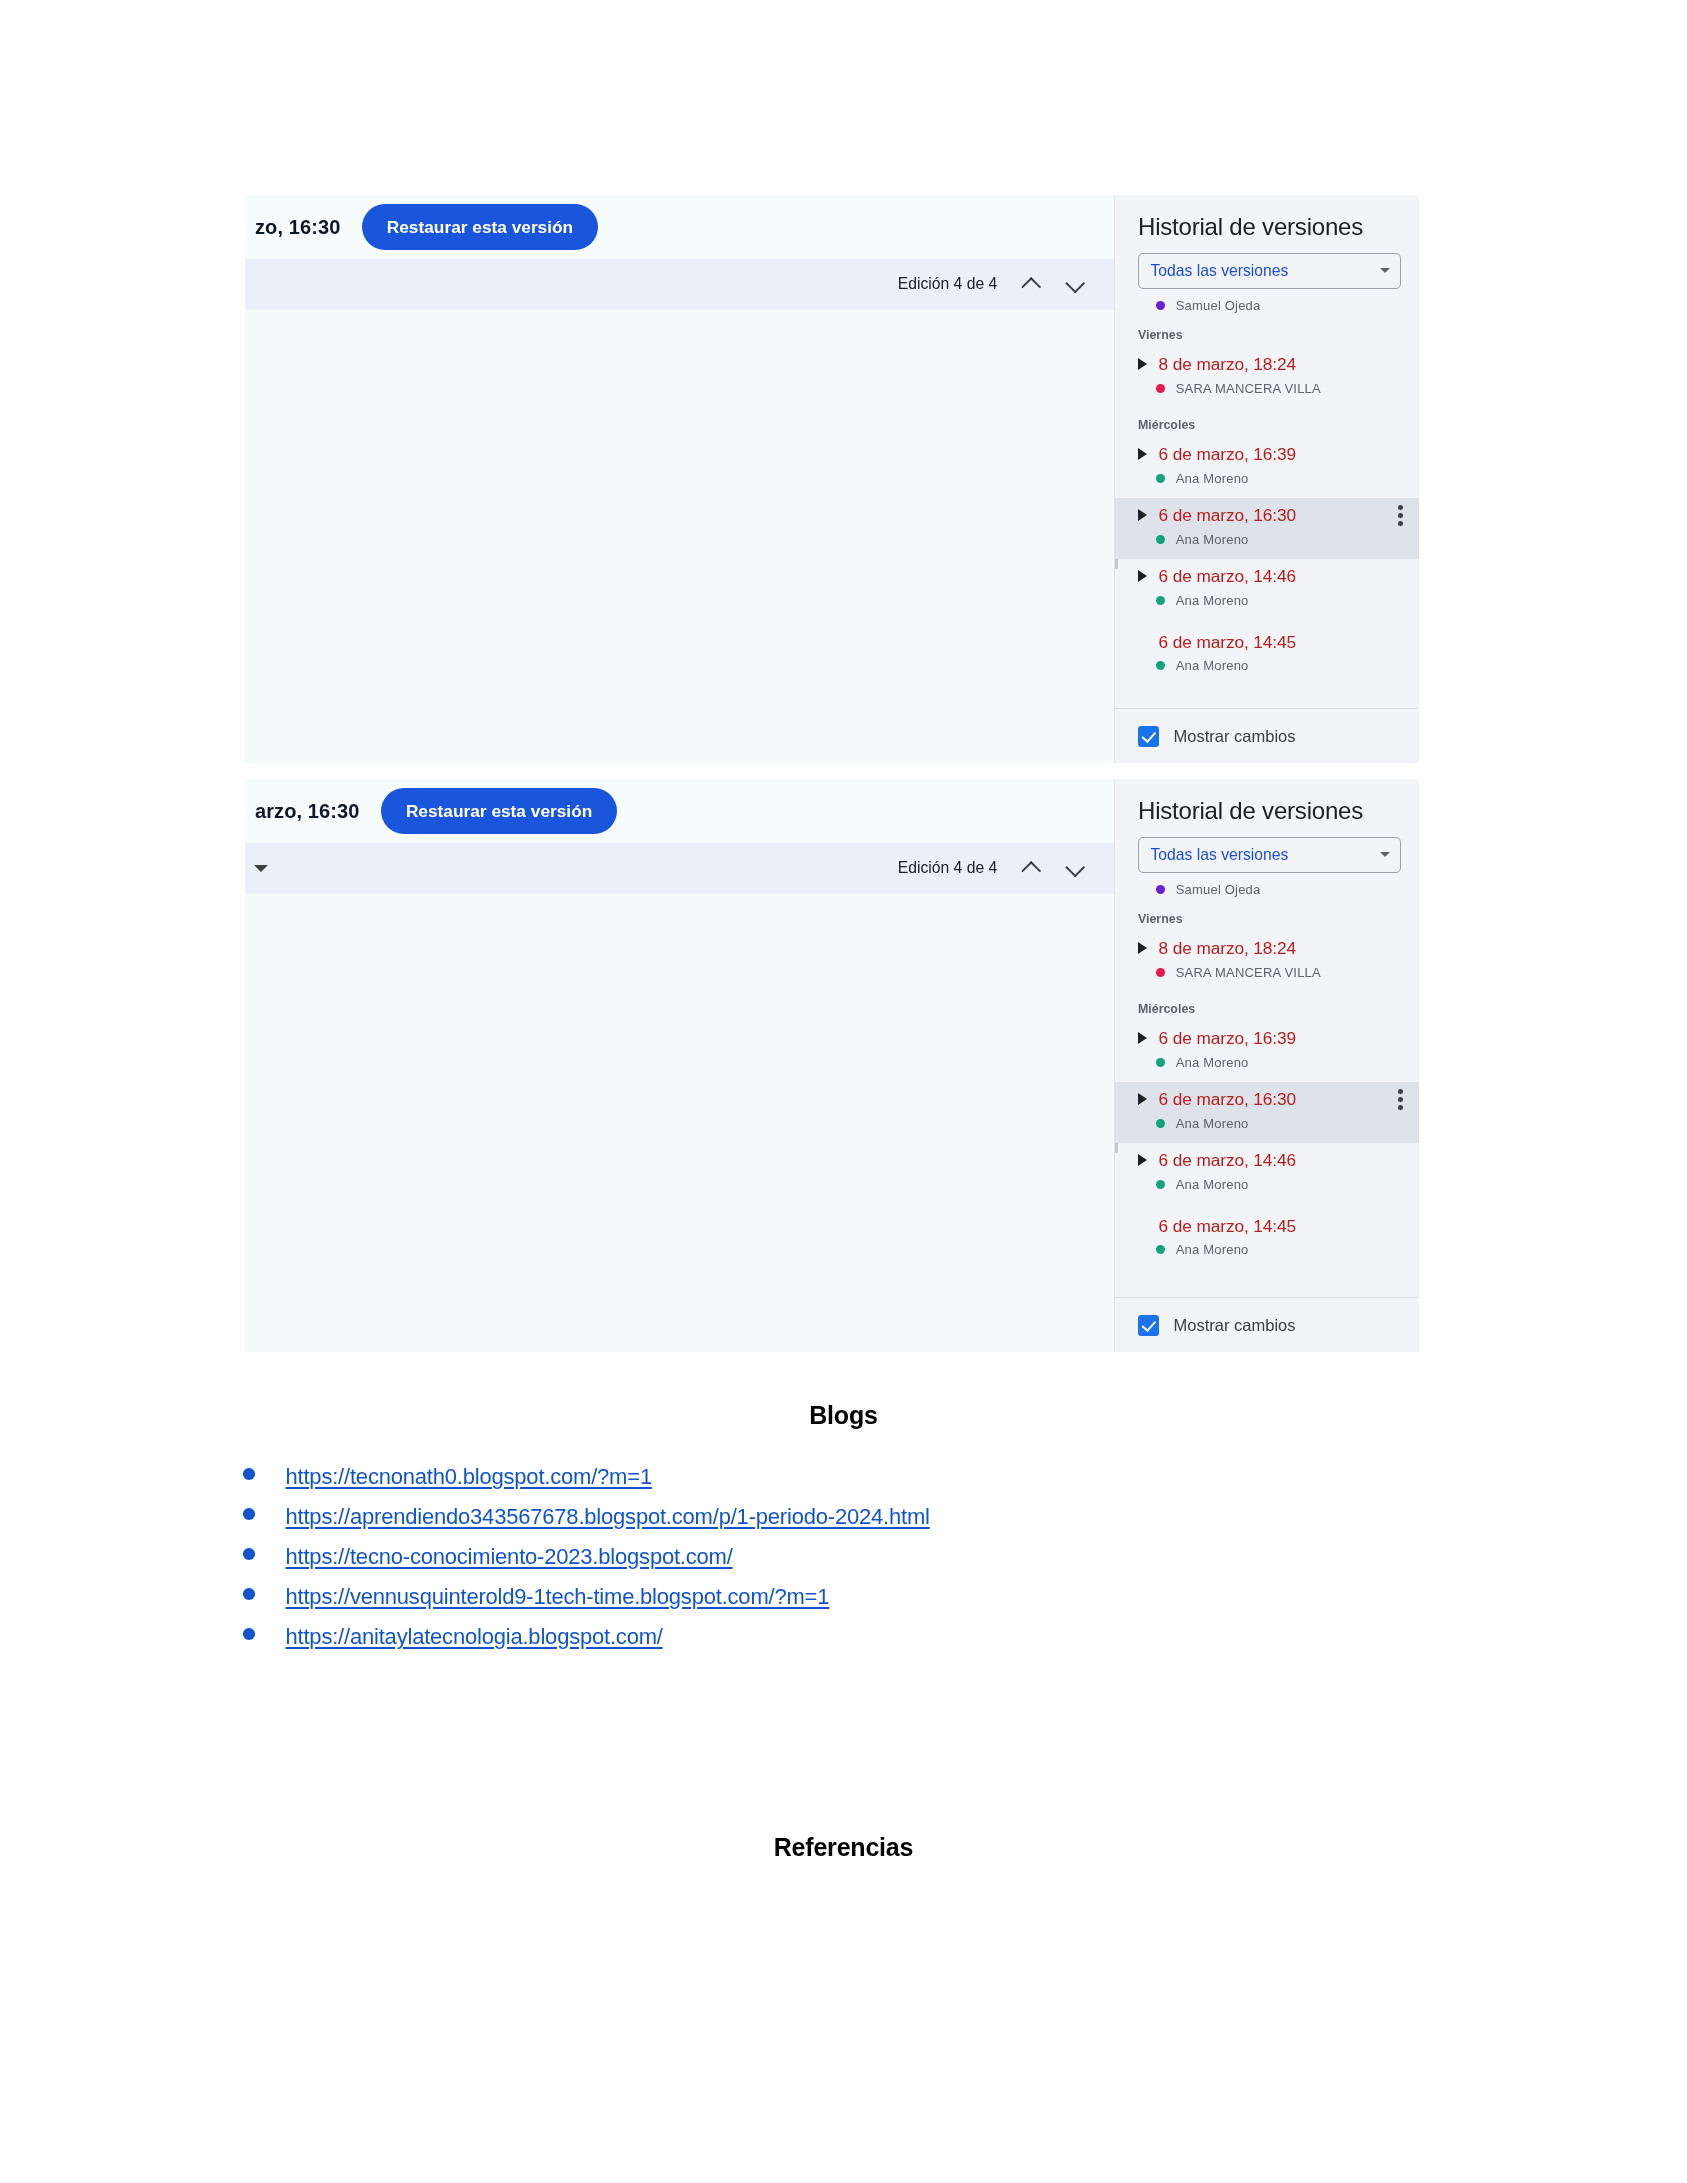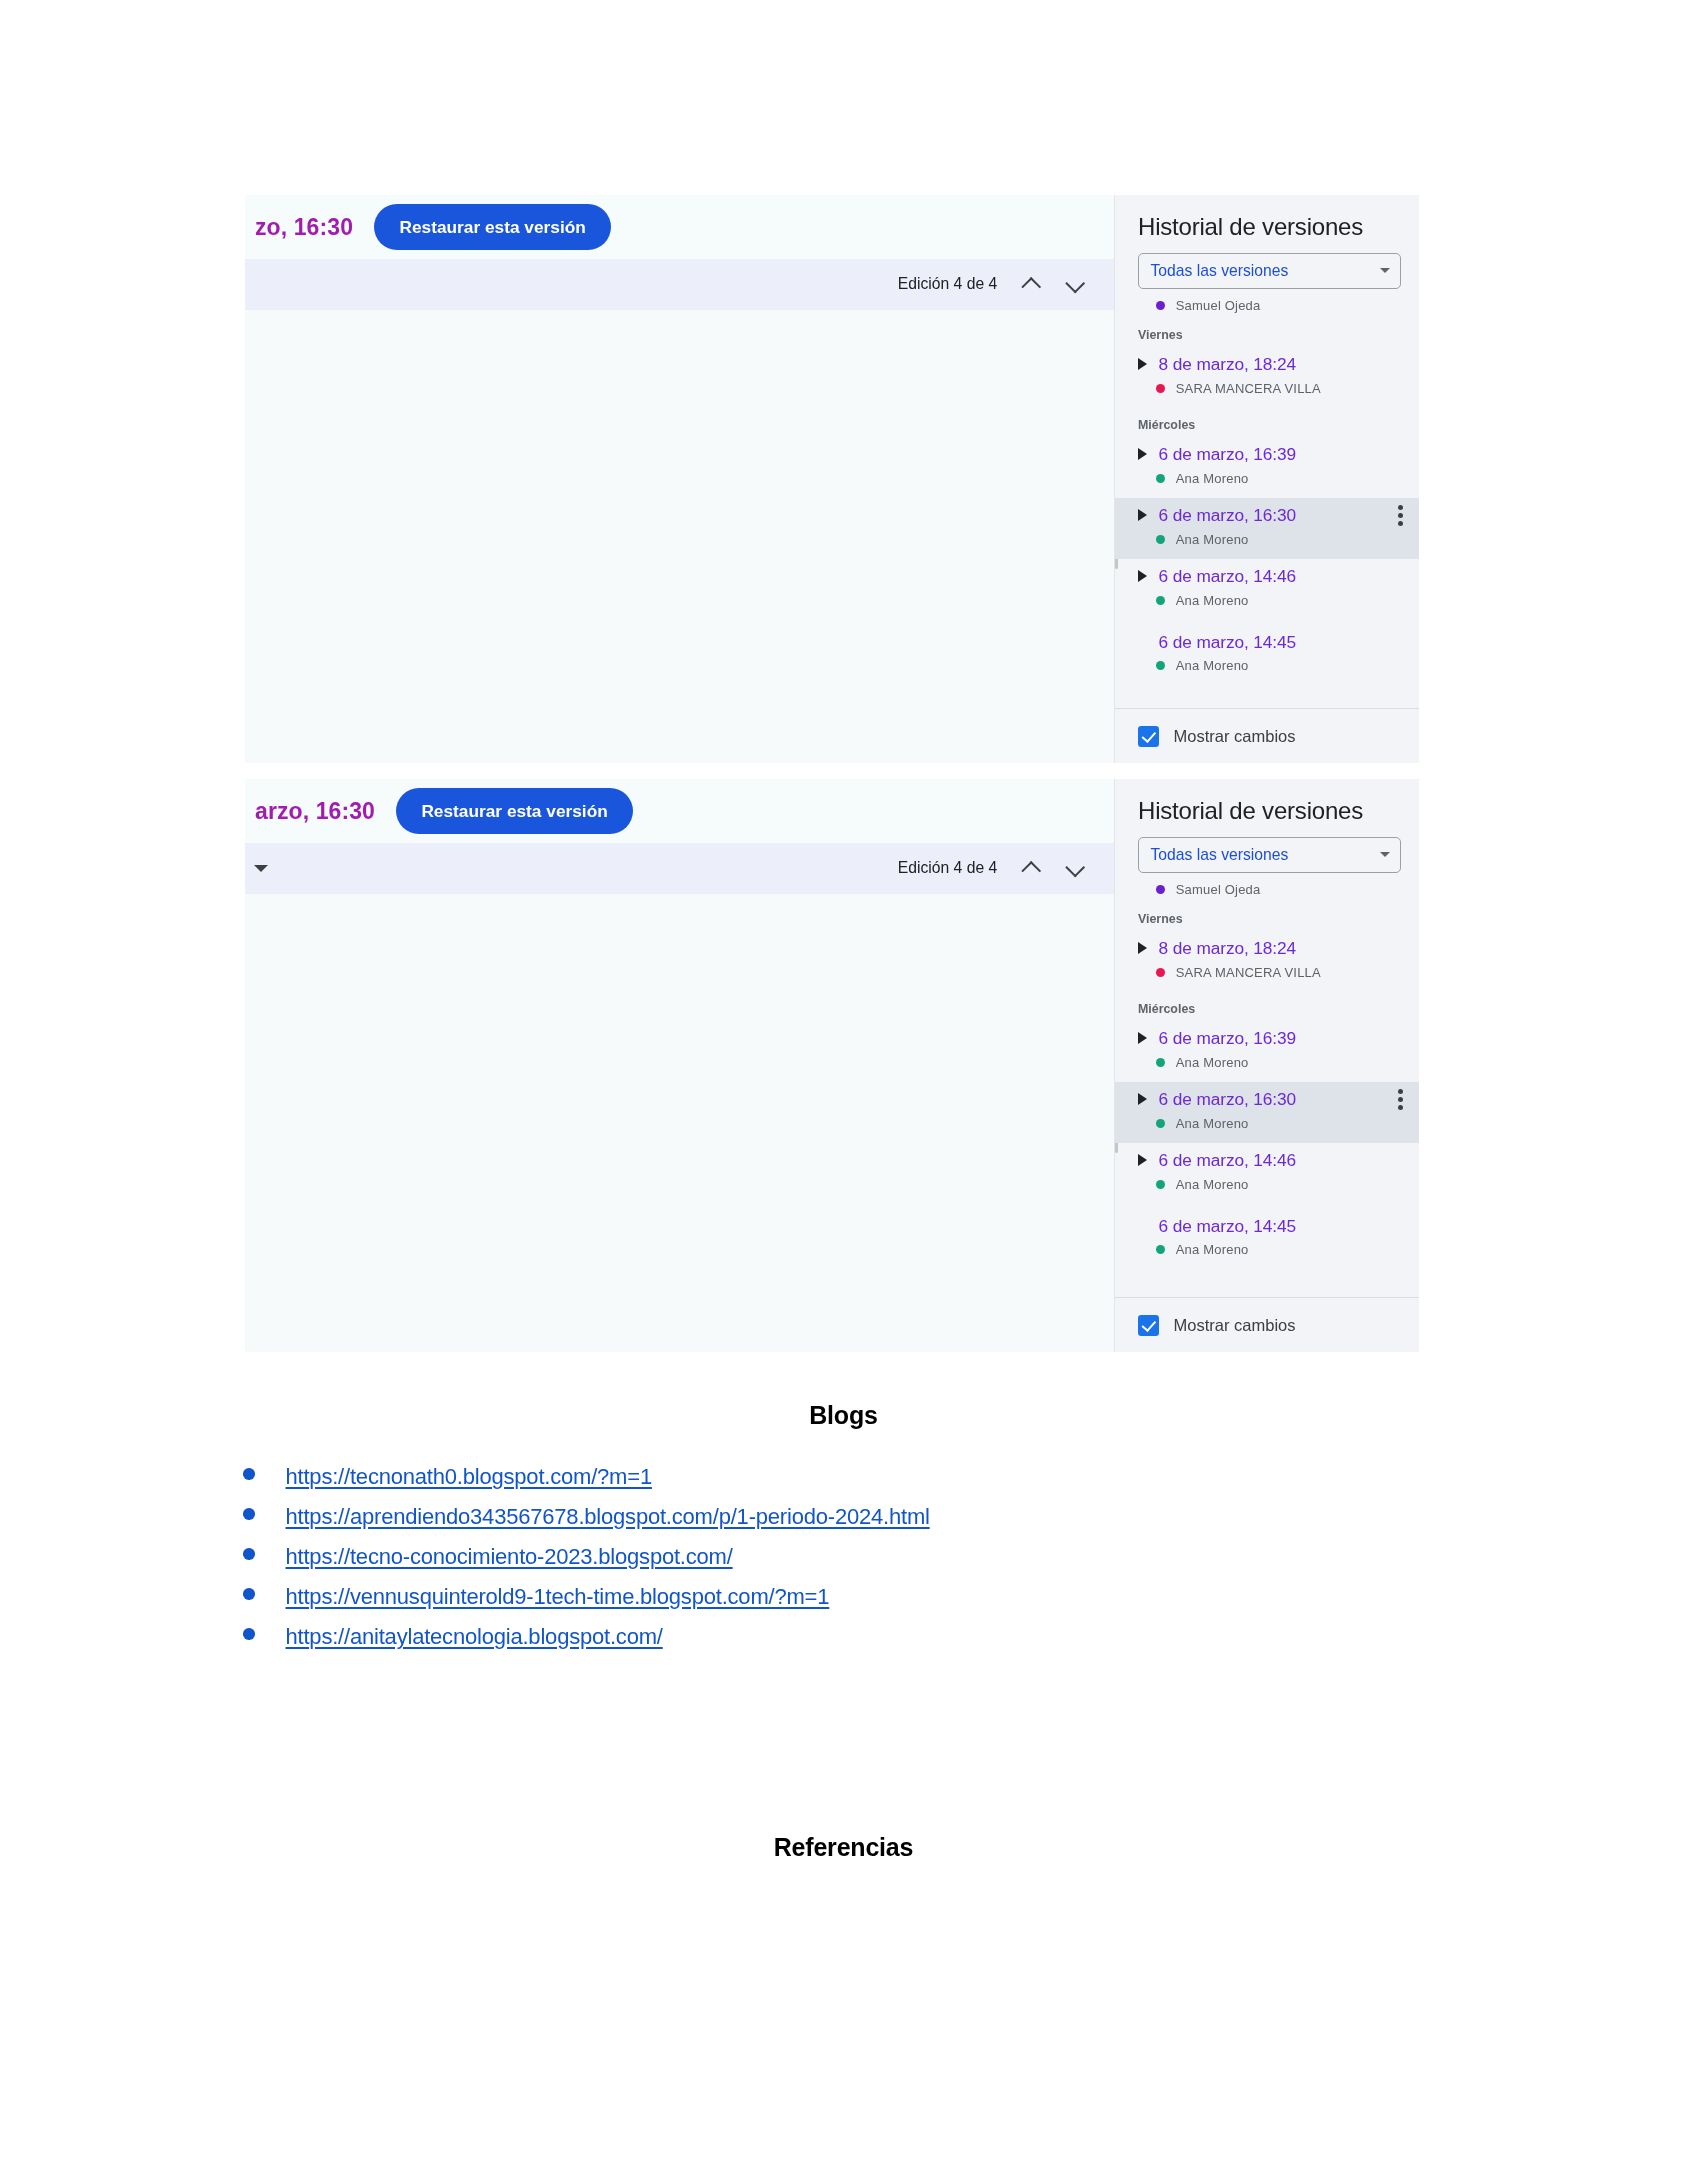--- a/index.html
+++ b/index.html
@@ -29,22 +29,22 @@
   .doc-toolbar {
     height: 64px;
     background: #f6fbfb;
     display: flex;
     align-items: center;
     padding-left: 10px;
     gap: 21.4px;
     position: relative;
   }
   .doc-date {
-    font-size: 23px;
-    color: #a21caf;
+    font-size: 20px;
+    color: #0f172a;
     font-weight: 700;
     letter-spacing: 0.1px;
     white-space: nowrap;
   }
   .restore-btn {
     background: #1a56db;
     color: #fff;
     border: none;
     border-radius: 40px;
     font-size: 17.3px;
@@ -183,21 +183,21 @@
     width: 0; height: 0;
     border-top: 6.6px solid transparent;
     border-bottom: 6.6px solid transparent;
     border-left: 9px solid #202124;
     flex: 0 0 9px;
     cursor: pointer;
   }
   .tri.hidden { visibility: hidden; }
   .ver-time {
     font-size: 17.3px;
-    color: #6d28d9;
+    color: #b91c1c;
     font-weight: 400;
     letter-spacing: -0.1px;
   }
   .kebab {
     margin-left: auto;
     margin-right: 16.5px;
     width: 5px;
     display: flex; flex-direction: column; gap: 3.3px;
     cursor: pointer;
   }

